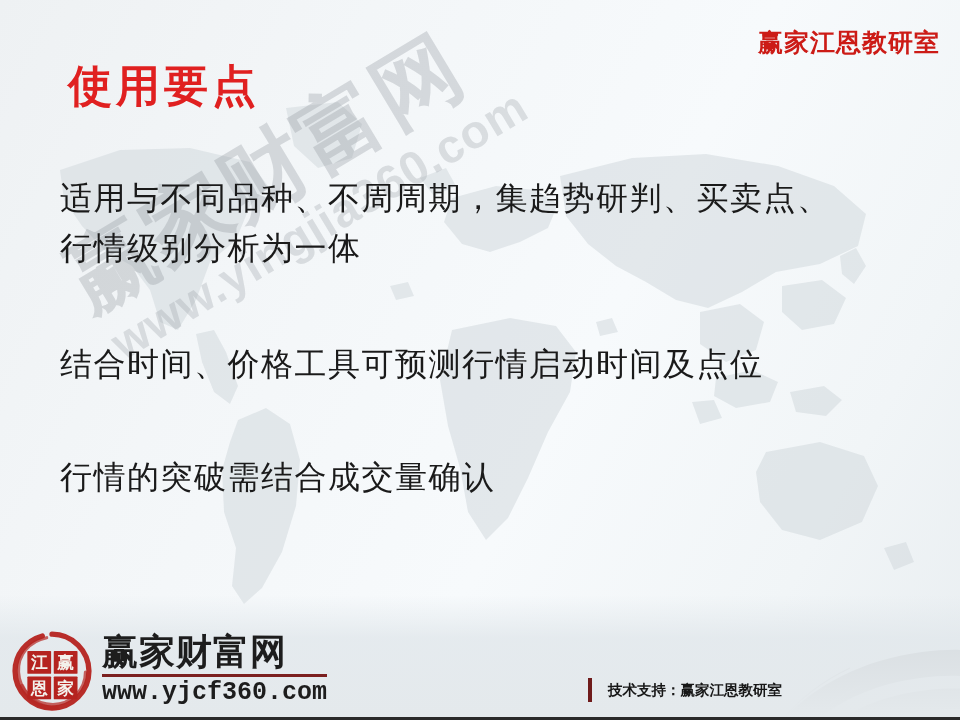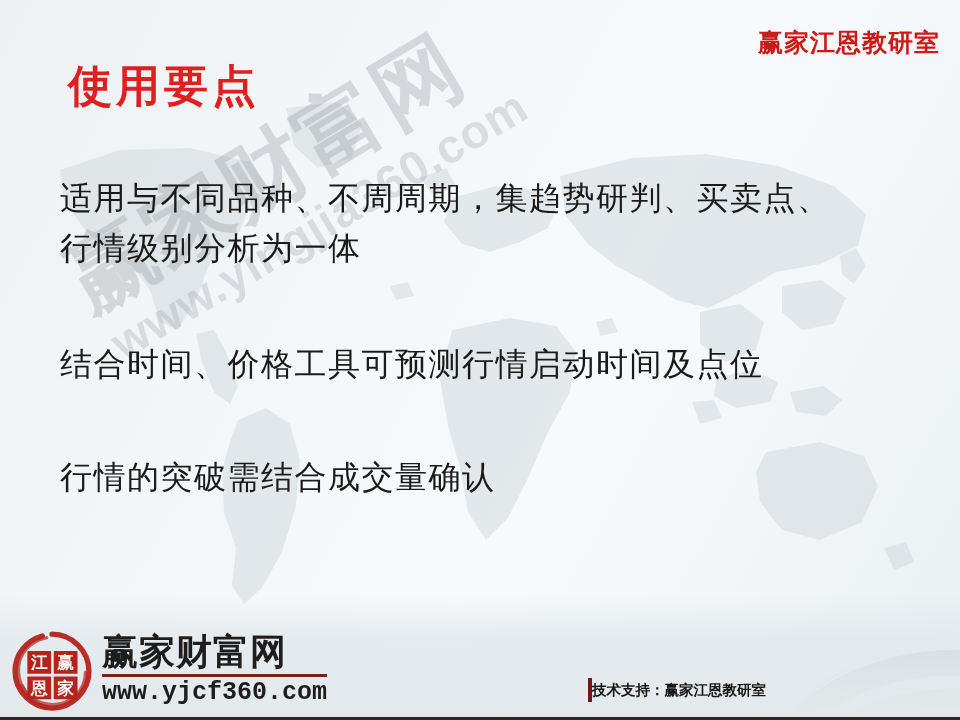--- a/index.html
+++ b/index.html
@@ -173,20 +173,21 @@
     color: #1d1d1d;
     line-height: 1.05;
     white-space: nowrap;
   }
 
   .contact {
     position: absolute;
     left: 588px;
     bottom: 18px;
     z-index: 9;
+    padding-left: 16px;
     border-left: 4px solid #6f1b1b;
   }
   .contact-line {
     font-family: "Liberation Sans", "DejaVu Sans", sans-serif;
     font-weight: bold;
     font-size: 14.5px;
     color: #171717;
     line-height: 24px;
     white-space: nowrap;
   }

